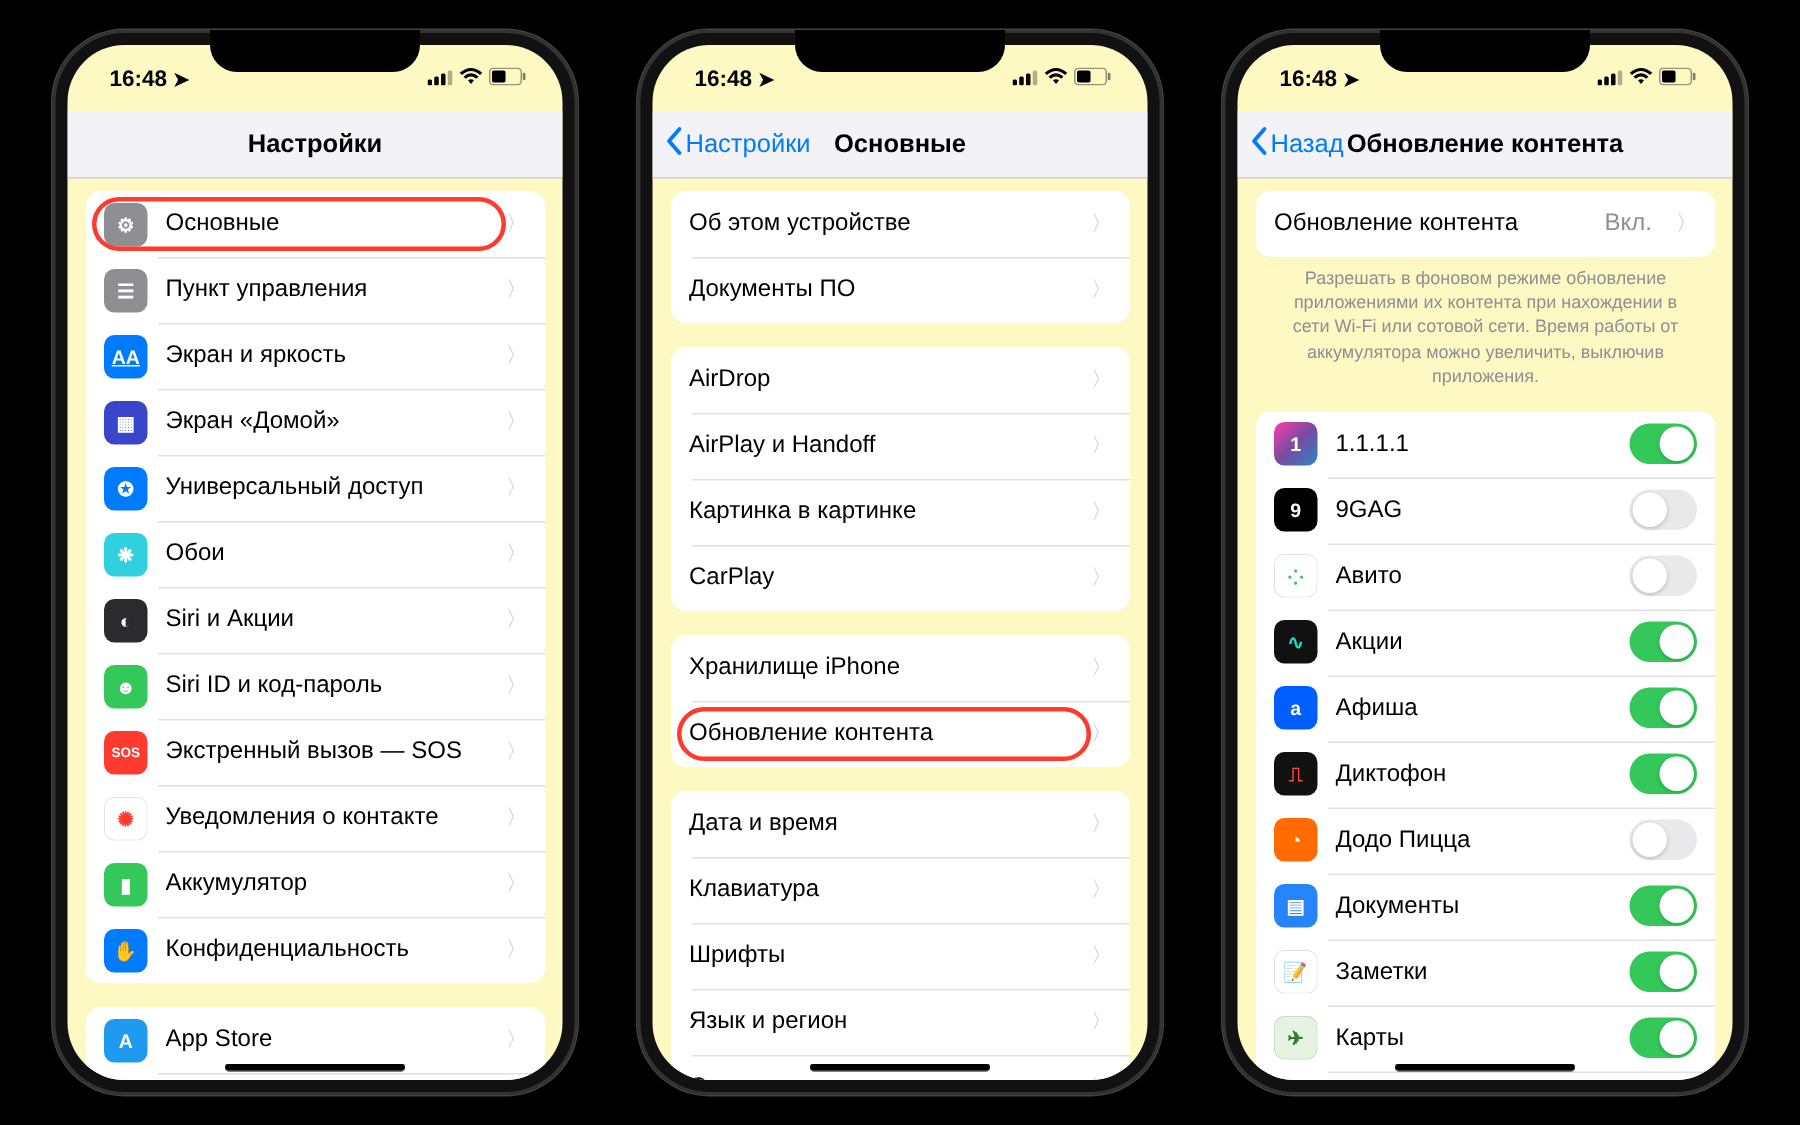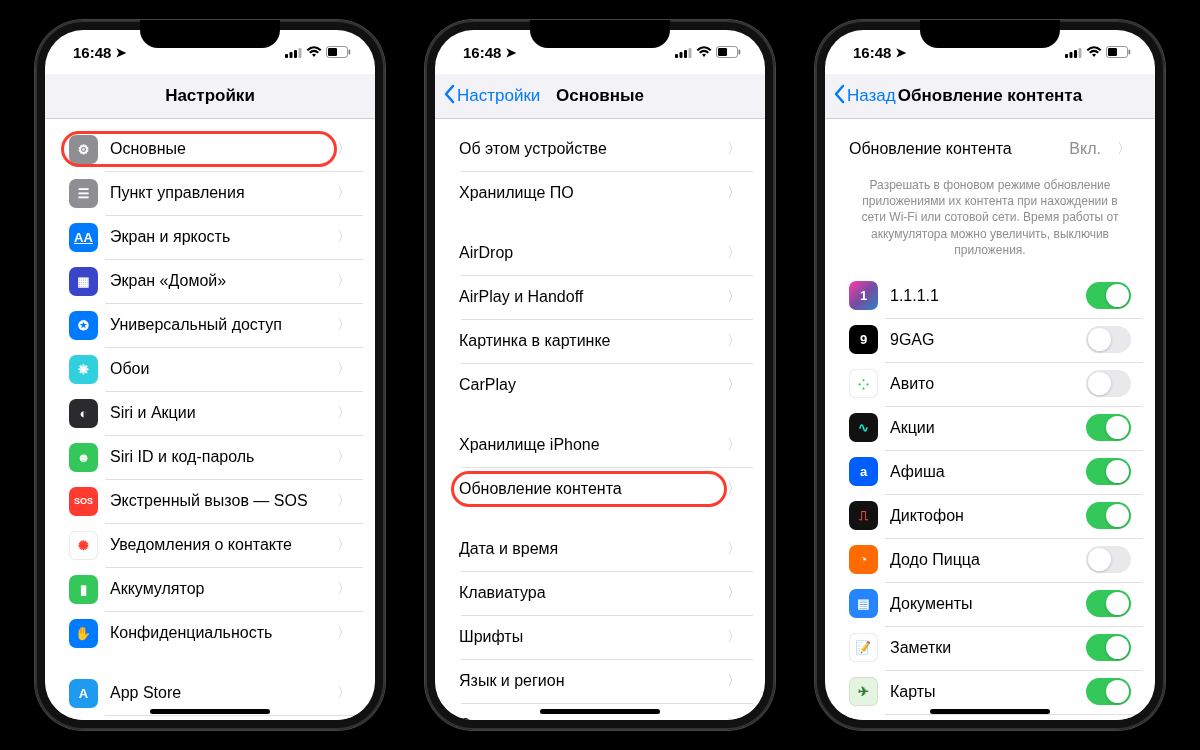--- a/index.html
+++ b/index.html
@@ -20,21 +20,21 @@
     background: #111;
     border-radius: 48px;
     padding: 10px;
     box-sizing: border-box;
     position: relative;
     box-shadow: inset 0 0 0 2px #333, 0 0 0 1px #444;
   }
   .screen {
     width: 100%;
     height: 100%;
-    background: #ffffff;
+    background: #fef9c3;
     border-radius: 38px;
     overflow: hidden;
     position: relative;
     display: flex;
     flex-direction: column;
   }
   .notch {
     position: absolute;
     top: 0;
     left: 50%;
@@ -320,21 +320,21 @@
       </div>
       <div class="nav-title">Основные</div>
     </div>
     <div class="content" id="content2">
         <div class="group tight-top">
           <div class="row no-icon">
             <span class="row-label">Об этом устройстве</span>
             <span class="chevron">〉</span>
           </div>
           <div class="row no-icon">
-            <span class="row-label">Хранилище ПО</span>
+            <span class="row-label">Документы ПО</span>
             <span class="chevron">〉</span>
           </div>
         </div>
         <div class="group">
           <div class="row no-icon">
             <span class="row-label">AirDrop</span>
             <span class="chevron">〉</span>
           </div>
           <div class="row no-icon">
             <span class="row-label">AirPlay и Handoff</span>

